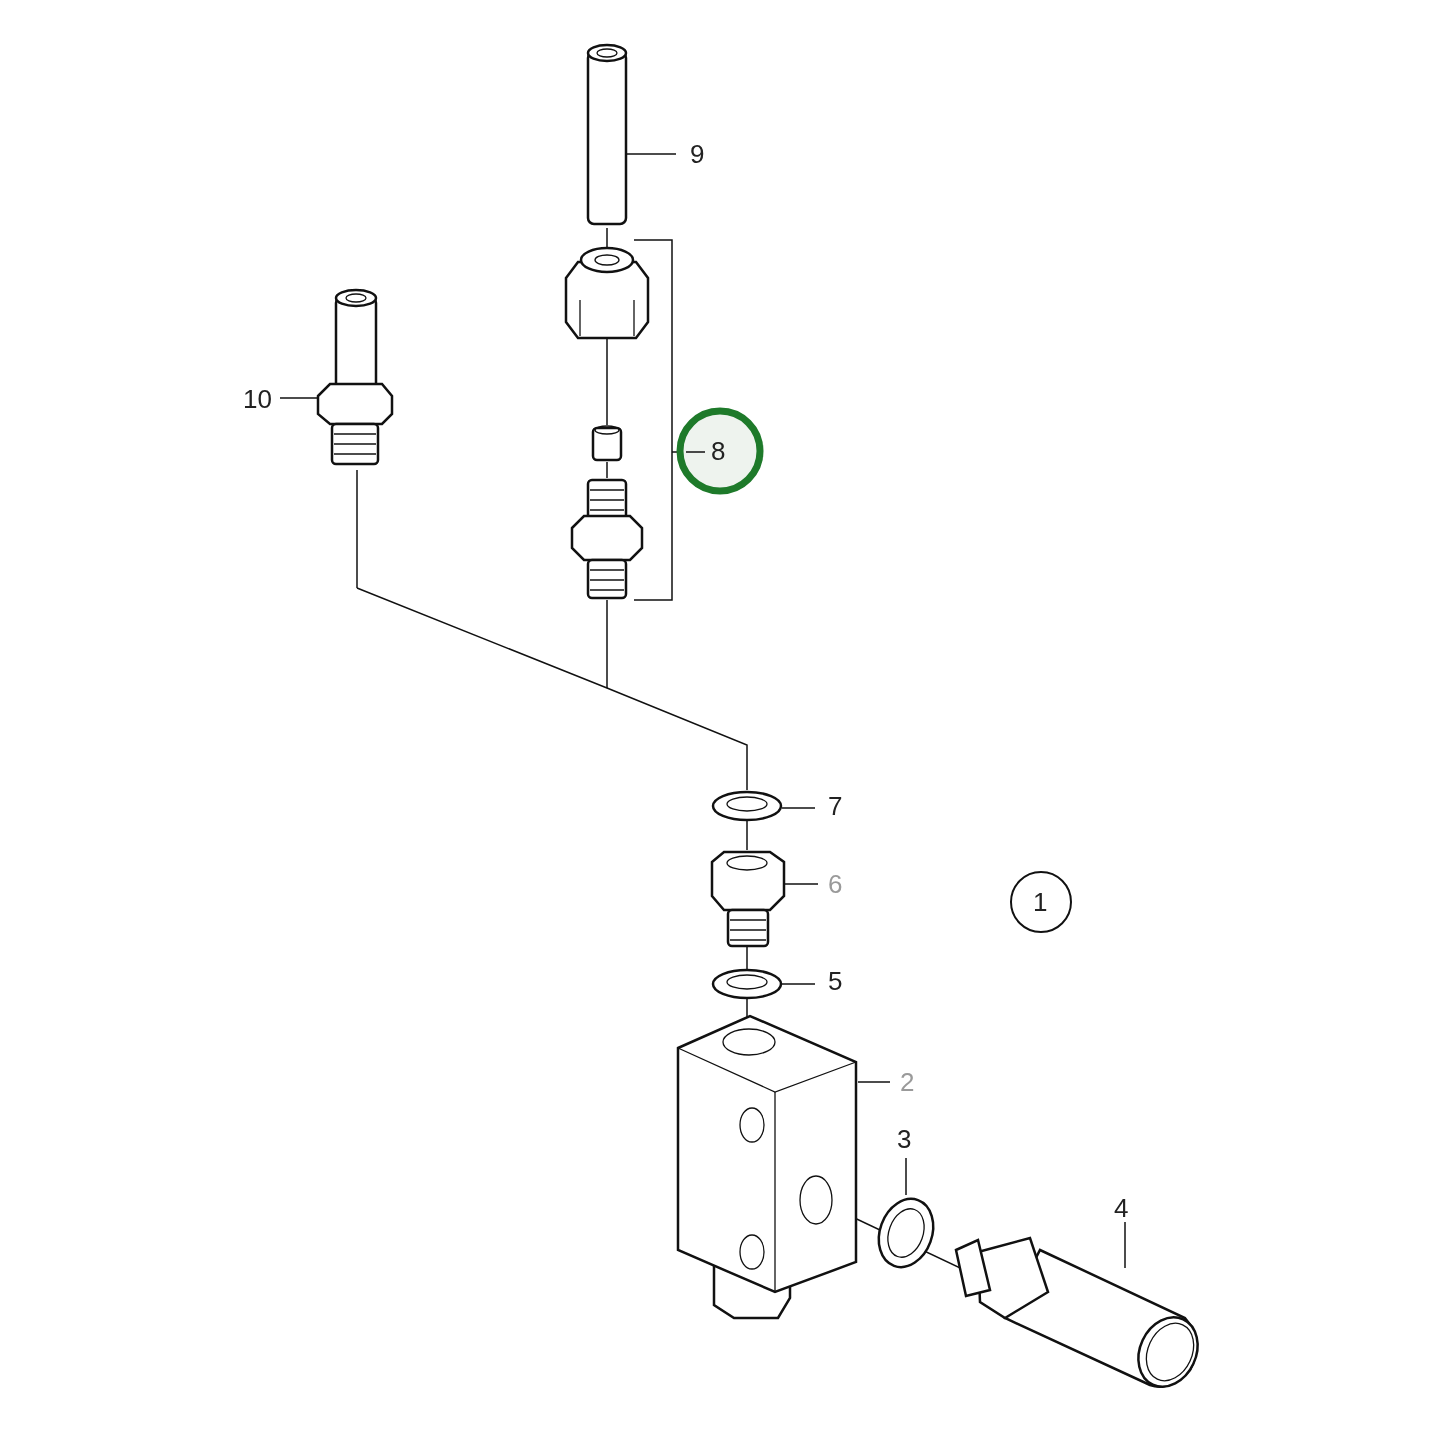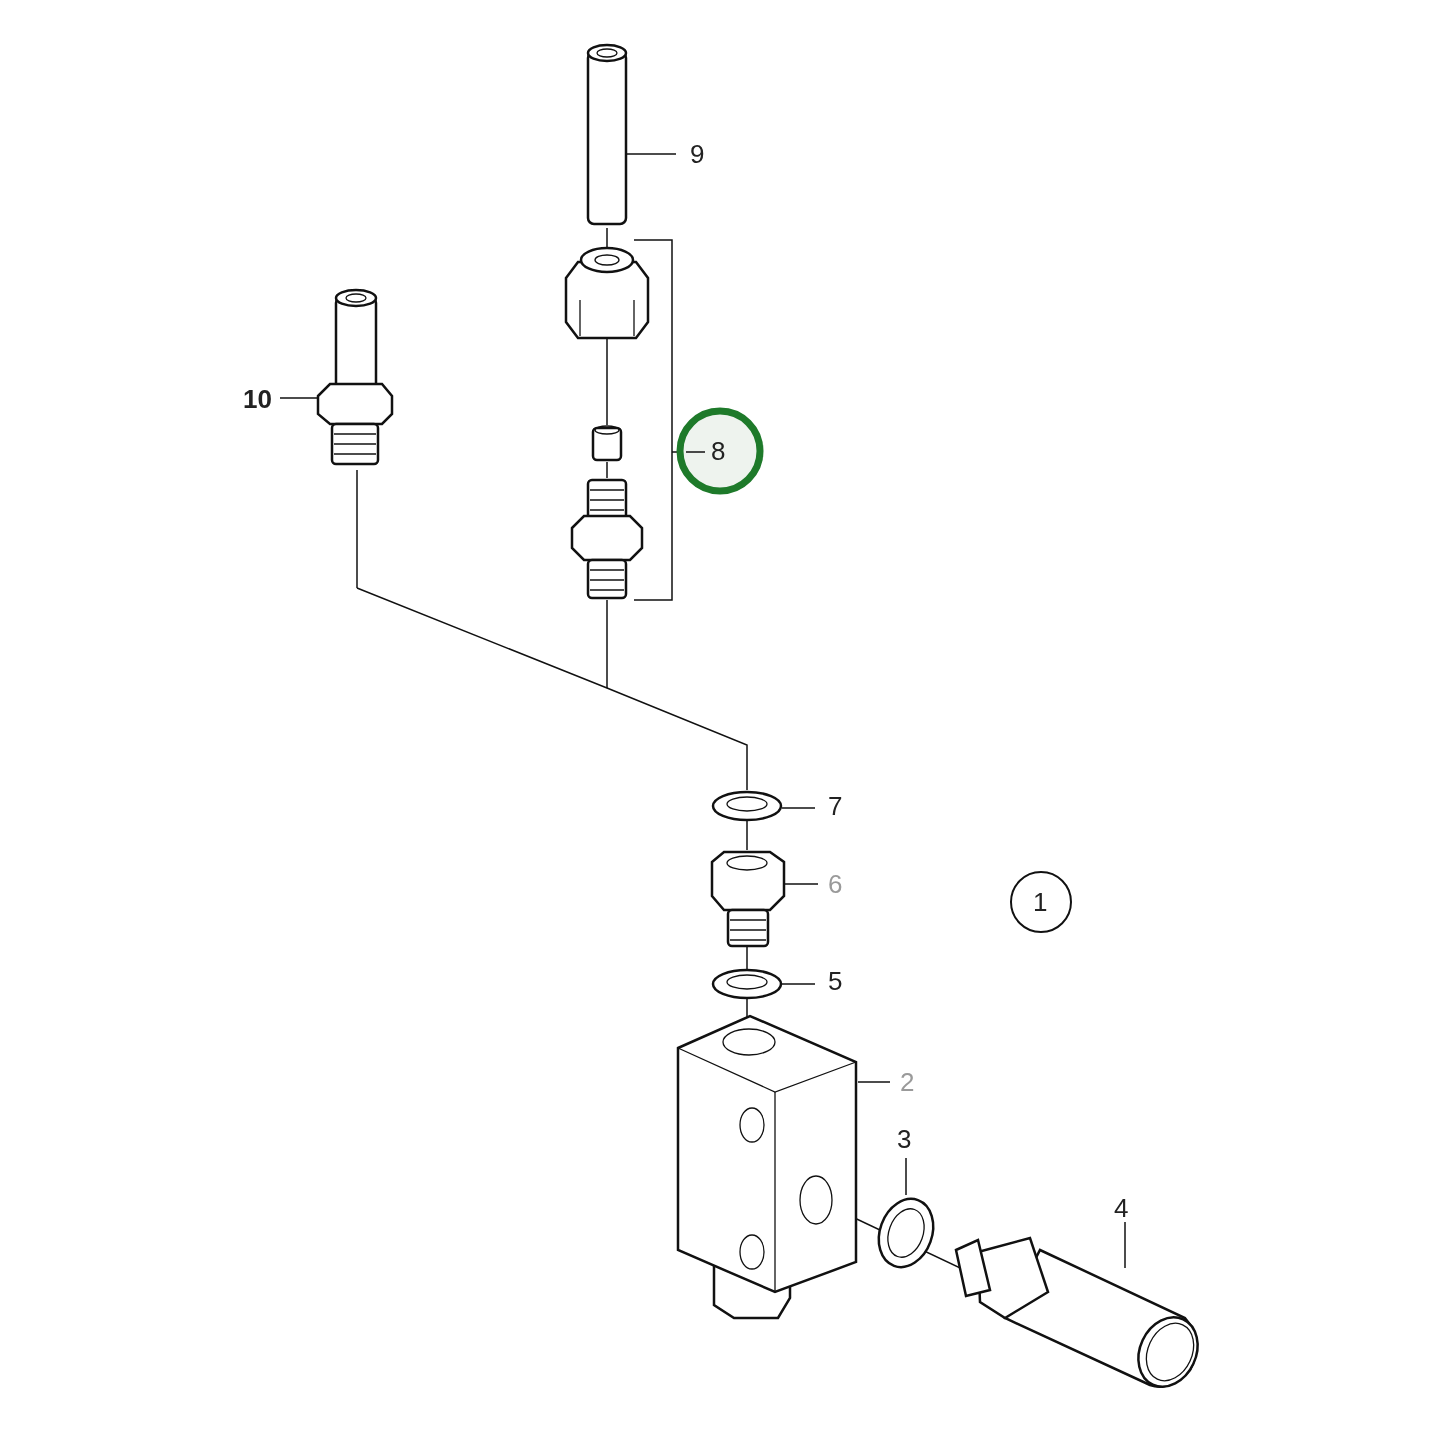--- a/index.html
+++ b/index.html
@@ -127,21 +127,21 @@
     <line class="lt" x1="1125" y1="1222" x2="1125" y2="1268"></line>
   </g>
 
   <circle cx="1041" cy="902" r="30" fill="#fff" stroke="#111" stroke-width="2"></circle>
 
   <circle cx="720" cy="451" r="40" fill="#eef3ee" stroke="#1e7a2a" stroke-width="7"></circle>
   <line class="lt" x1="686" y1="452" x2="705" y2="452"></line>
 </svg>
 
 <span class="callout" style="left:690px;top:141px;">9</span>
-<span class="callout" style="left:243px;top:386px;font-weight:bold;">10</span>
+<span class="callout" style="left:243px;top:386px;">10</span>
 <span class="callout" style="left:711px;top:438px;">8</span>
 <span class="callout" style="left:828px;top:793px;">7</span>
 <span class="callout grey" style="left:828px;top:871px;">6</span>
 <span class="callout" style="left:1033px;top:889px;">1</span>
 <span class="callout" style="left:828px;top:968px;">5</span>
 <span class="callout grey" style="left:900px;top:1069px;">2</span>
 <span class="callout" style="left:897px;top:1126px;">3</span>
 <span class="callout" style="left:1114px;top:1195px;">4</span>
 
 </body></html>

